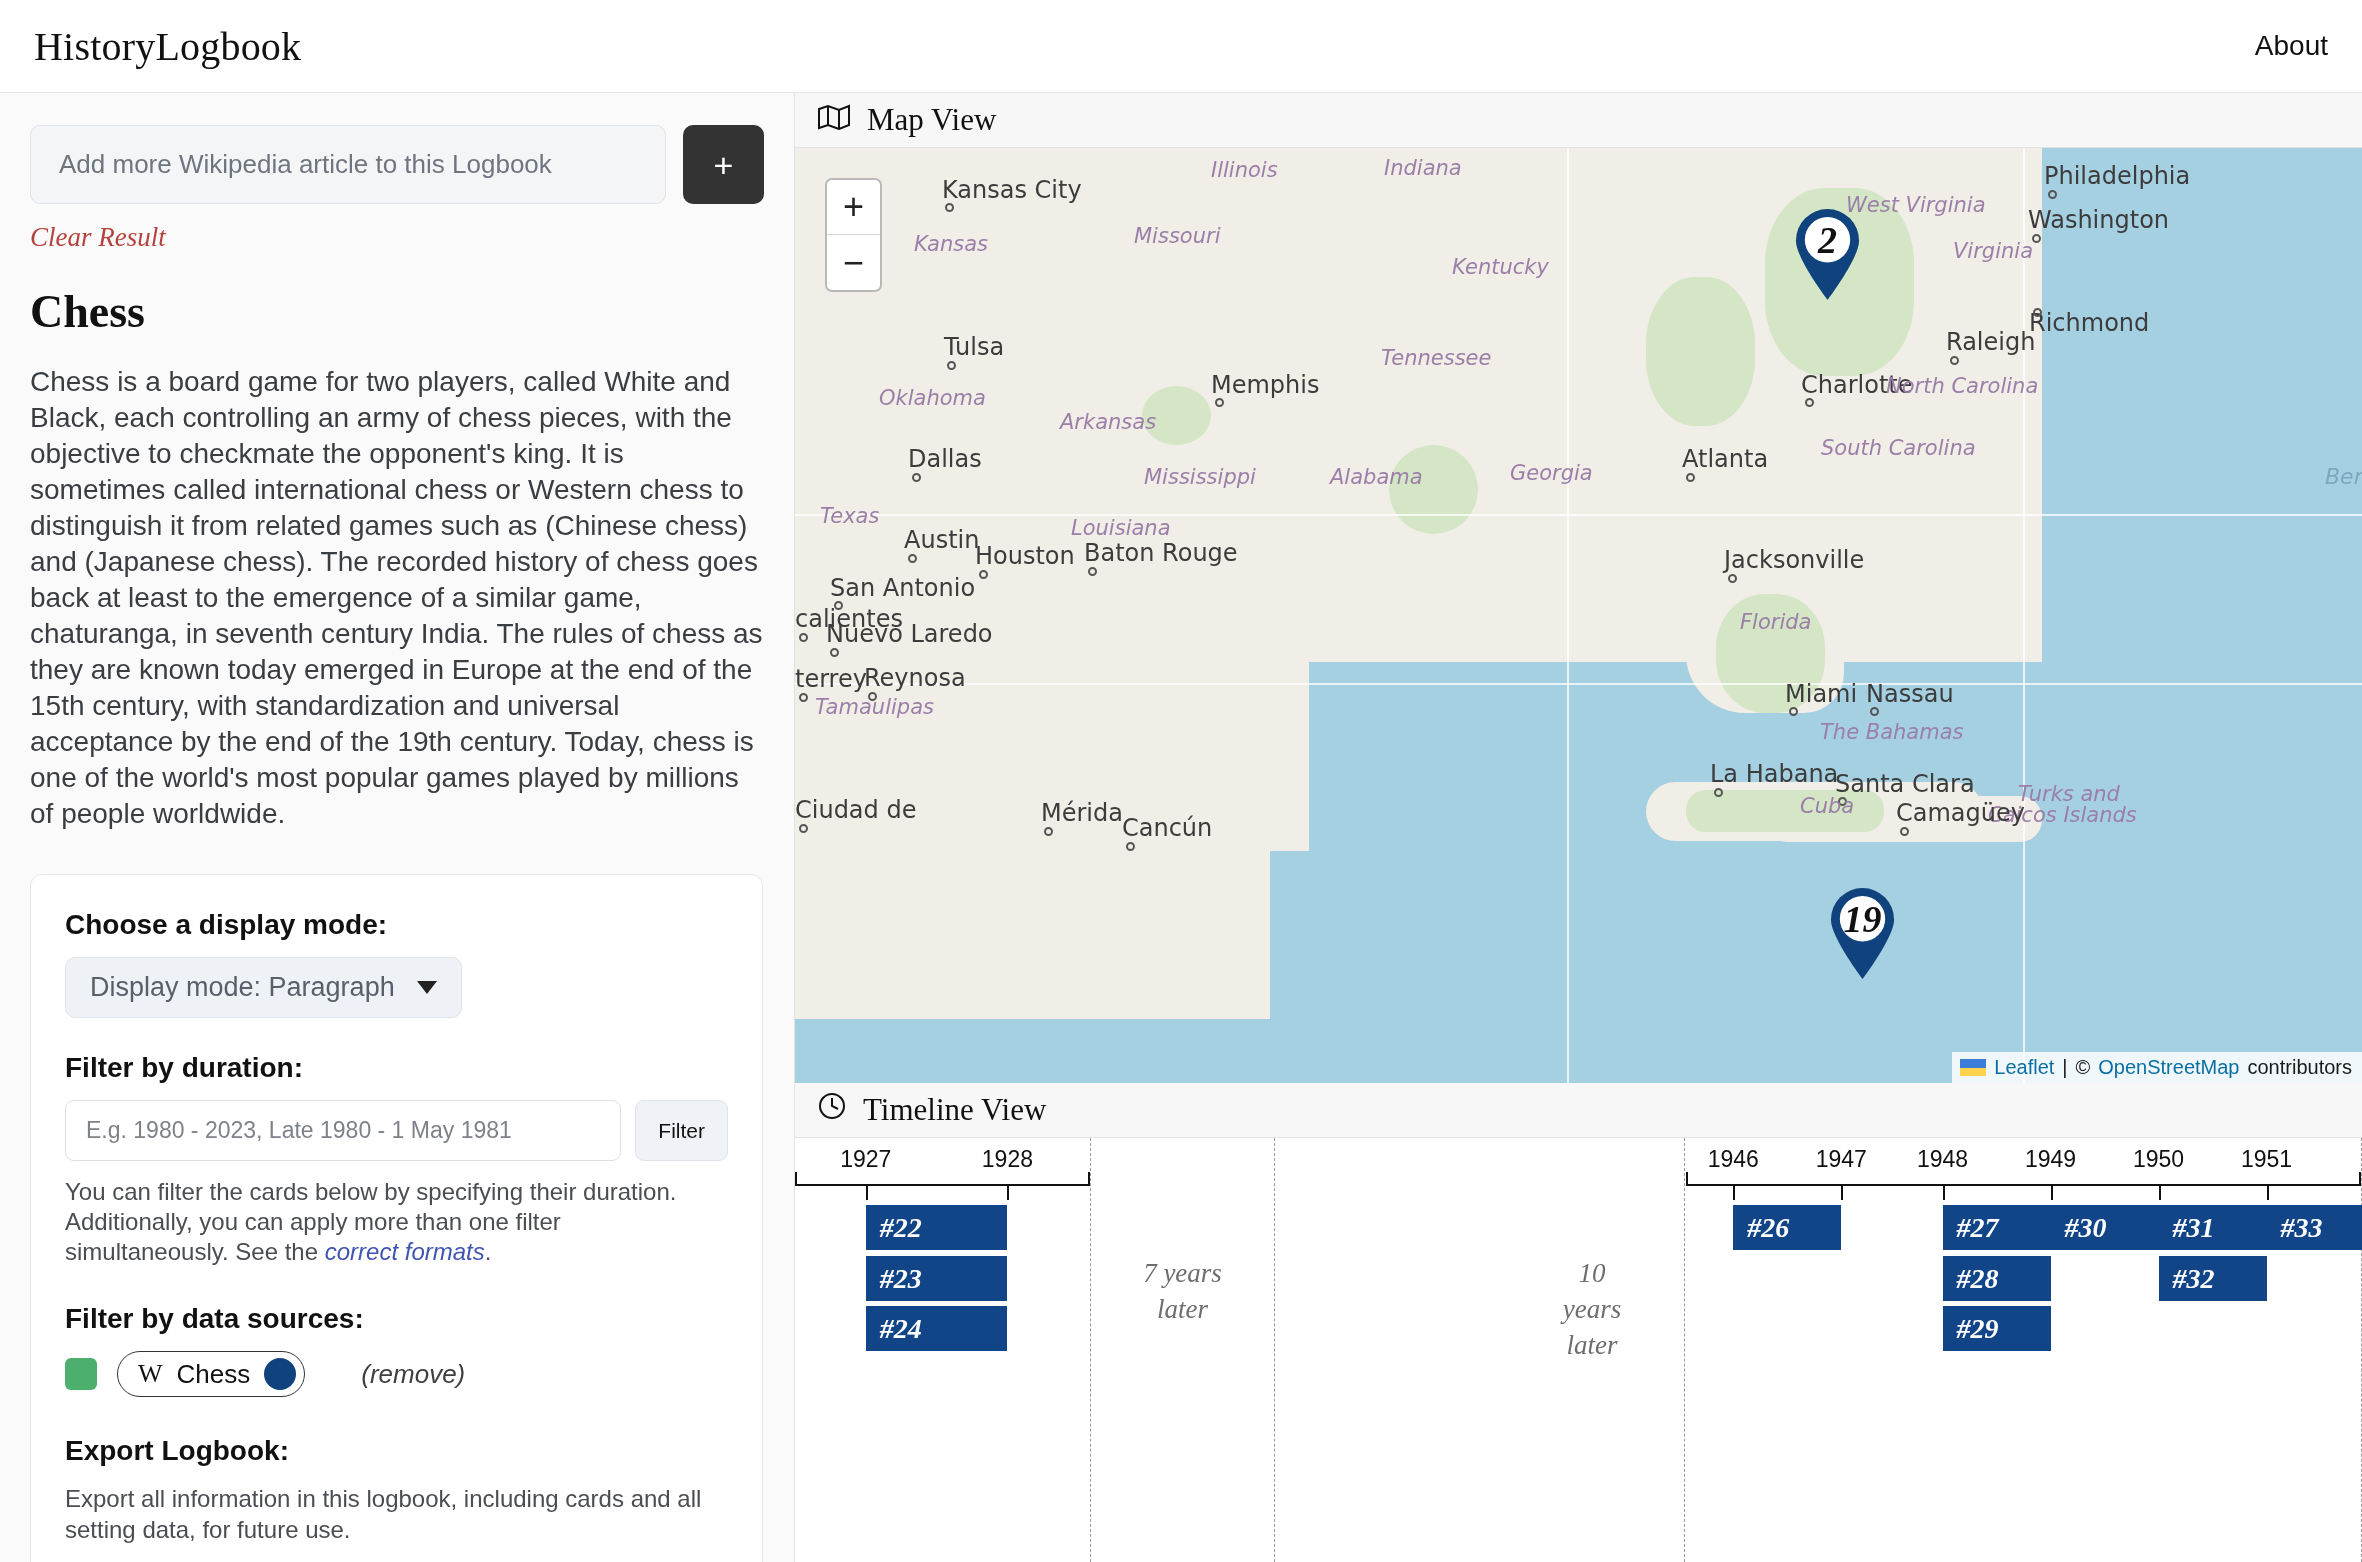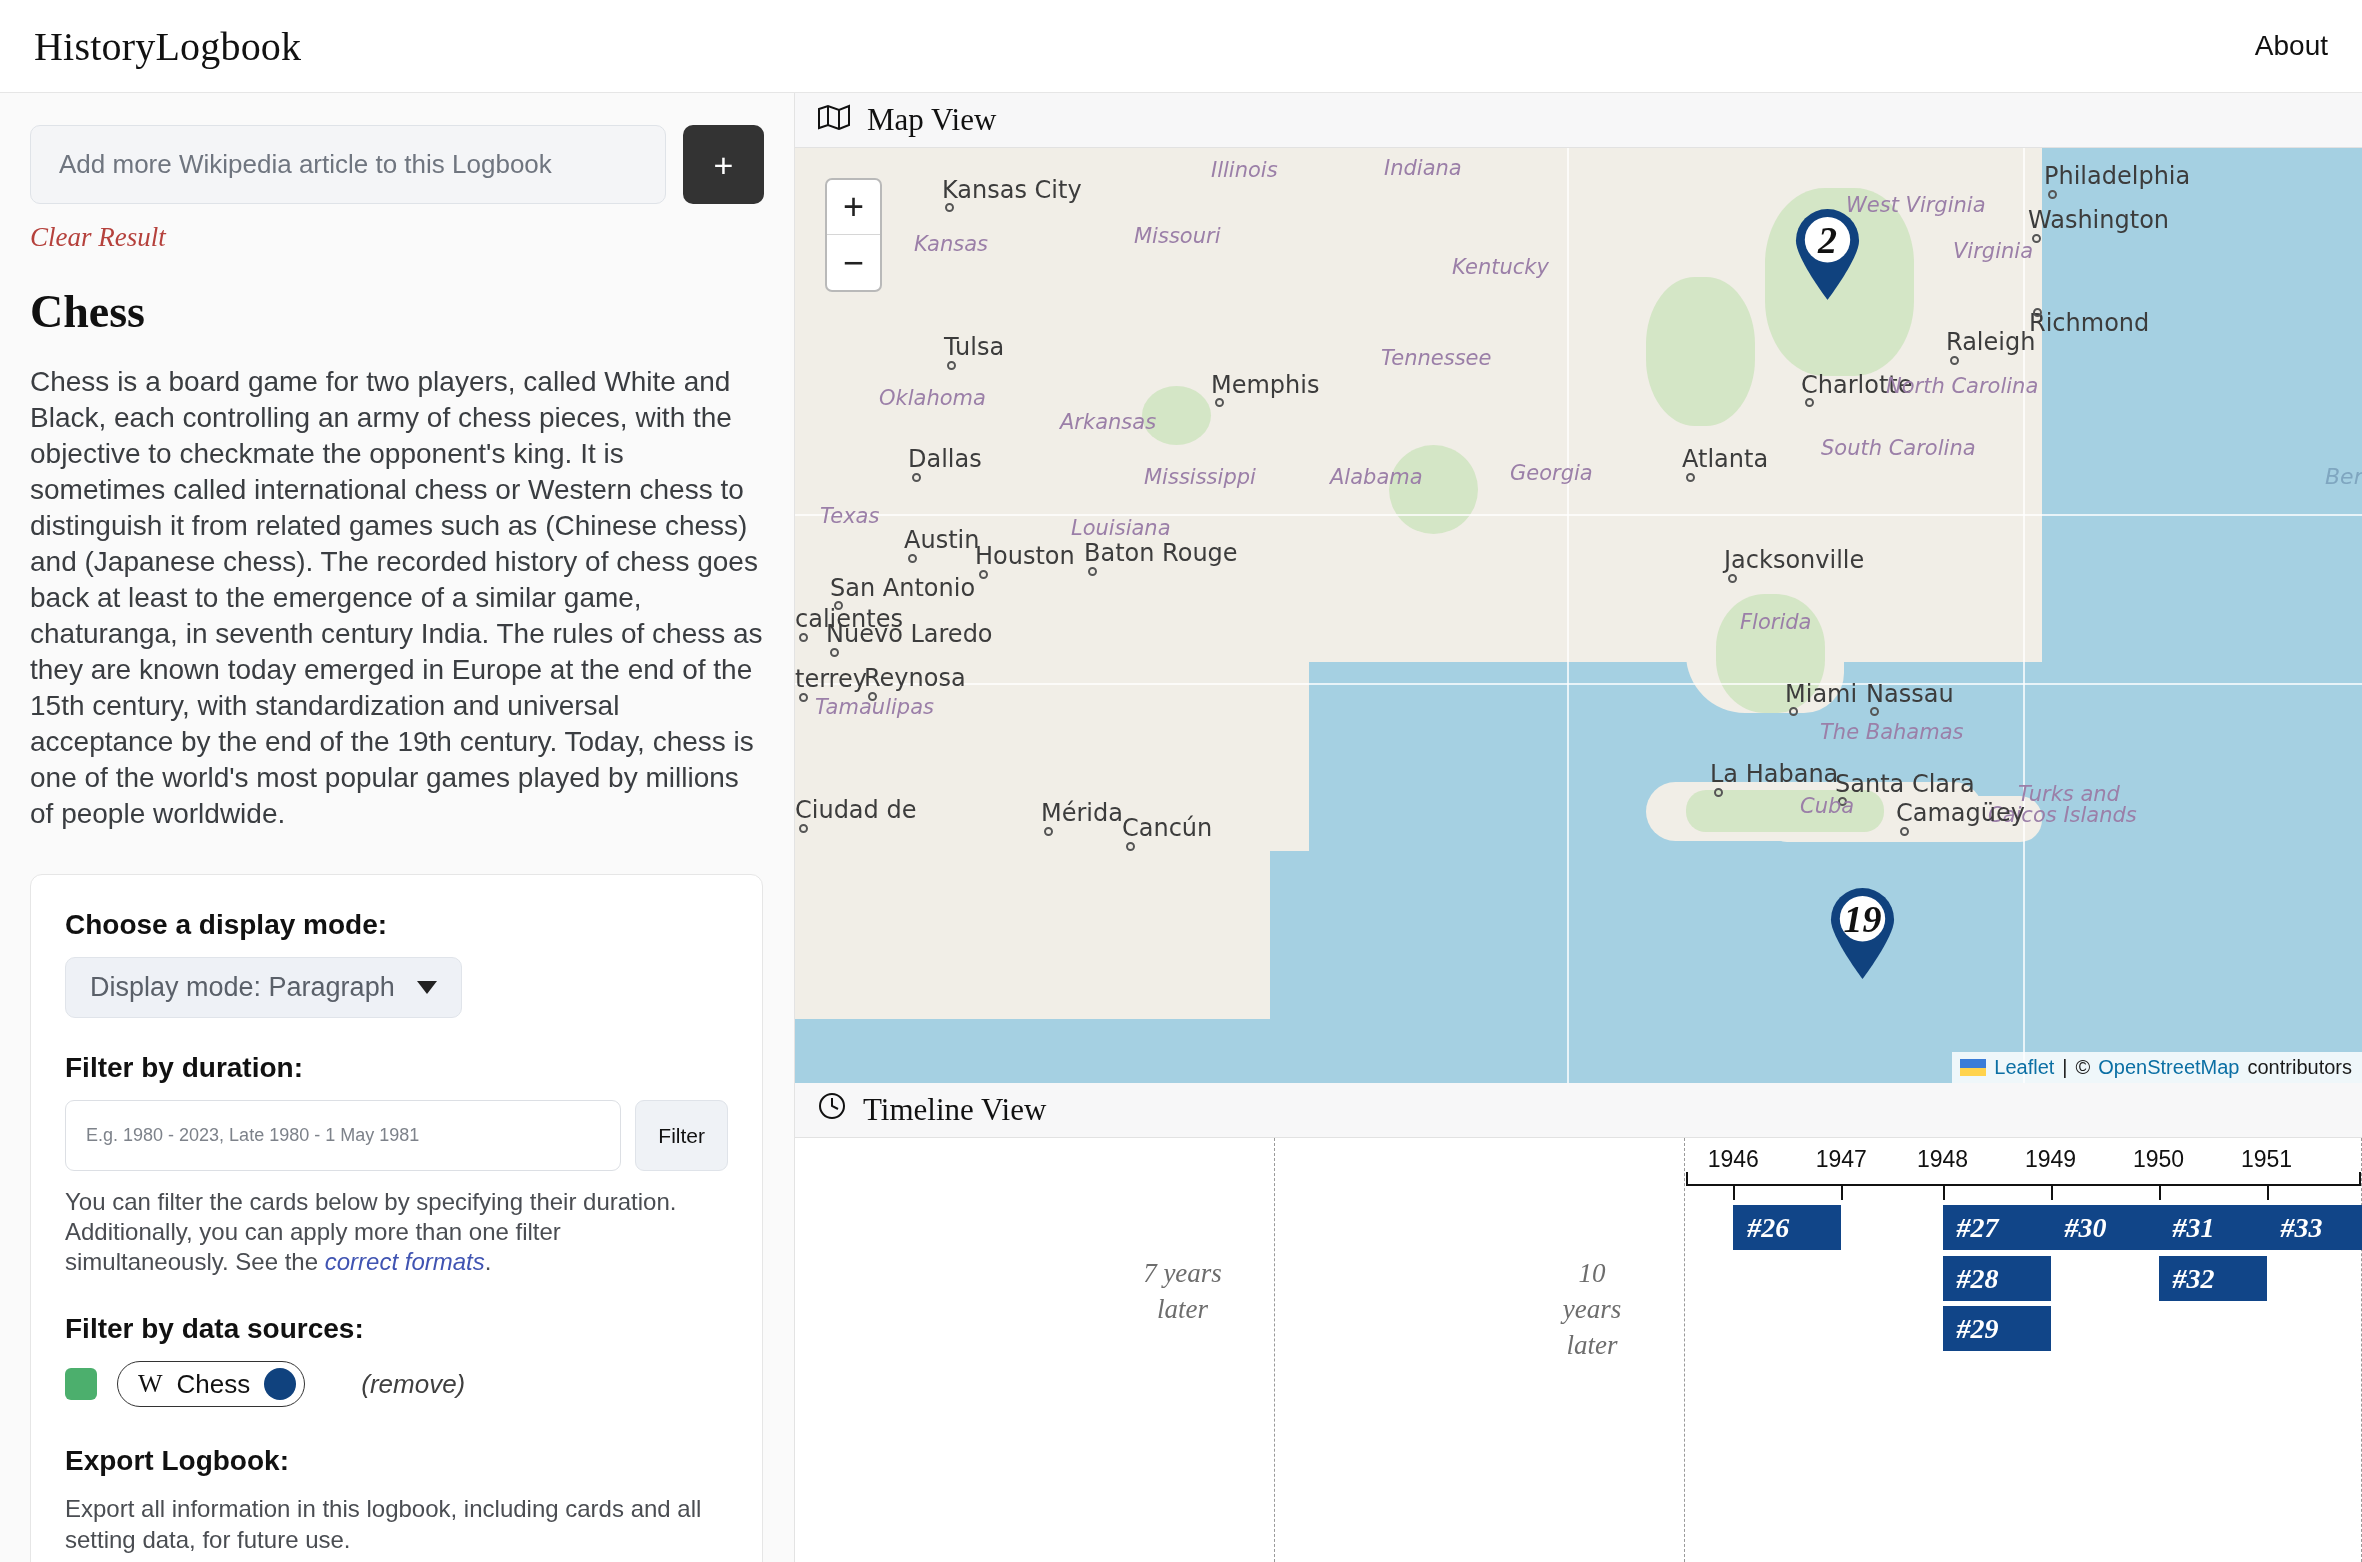--- a/index.html
+++ b/index.html
@@ -134,25 +134,25 @@
   }
   #display-mode-select .caret {
     width: 0; height: 0;
     border-left: 10px solid transparent;
     border-right: 10px solid transparent;
     border-top: 13px solid #222;
   }
   .duration-row { display: flex; gap: 14px; align-items: stretch; }
   #duration-input {
     flex: 1 1 auto;
-    height: 71px;
+    height: 61px;
     border: 1px solid #dcdfe4;
     border-radius: 9px;
     background: #ffffff;
-    font-size: 18px;
+    font-size: 23px;
     color: #6d737c;
     padding: 0 20px;
     font-family: "Liberation Sans", sans-serif;
     outline: none;
   }
   #duration-input::placeholder { color: #7d828a; }
   #filter-button {
     background: #eff2f6;
     border: 1px solid #dfe3e9;
     border-radius: 9px;
@@ -601,20 +601,32 @@
       <div class="panel-header">
         <span>
           <svg width="30" height="30" viewBox="0 0 30 30" fill="none" stroke="#111" stroke-width="2">
             <circle cx="15" cy="15" r="12"></circle>
               <path d="M15 7 L15 15 L21 18"></path>
           </svg>
         </span>
         <span>Timeline View</span>
       </div>
       <div id="timeline-body">
+          <div class="tl-section" style="left: 0px; width: 296px;">
+            <div class="tl-axis"></div>
+            <div class="tl-axis-cap" style="left: 0px;"></div>
+            <div class="tl-axis-cap" style="right: 0px;"></div>
+            <div class="tl-tick" style="left: 24%;"></div>
+            <div class="tl-year" style="left: 24%;">1927</div>
+            <div class="tl-tick" style="left: 72%;"></div>
+            <div class="tl-year" style="left: 72%;">1928</div>
+            <div class="tl-bar" style="left: 24%; width: 48%; top: 67px;">#22</div>
+            <div class="tl-bar" style="left: 24%; width: 48%; top: 118px;">#23</div>
+            <div class="tl-bar" style="left: 24%; width: 48%; top: 168px;">#24</div>
+          </div>
           <div class="tl-section" style="left: 296px; width: 184px;">
             <div class="tl-gap-label" style="left: 50%; top: 117px;">7 years<br>later</div>
           </div>
           <div class="tl-section" style="left: 705px; width: 185px;">
             <div class="tl-gap-label" style="left: 50%; top: 117px;">10 years<br>later</div>
           </div>
           <div class="tl-section" style="left: 891px; width: 676px;">
             <div class="tl-axis"></div>
             <div class="tl-axis-cap" style="left: 0px;"></div>
             <div class="tl-axis-cap" style="right: 0px;"></div>

